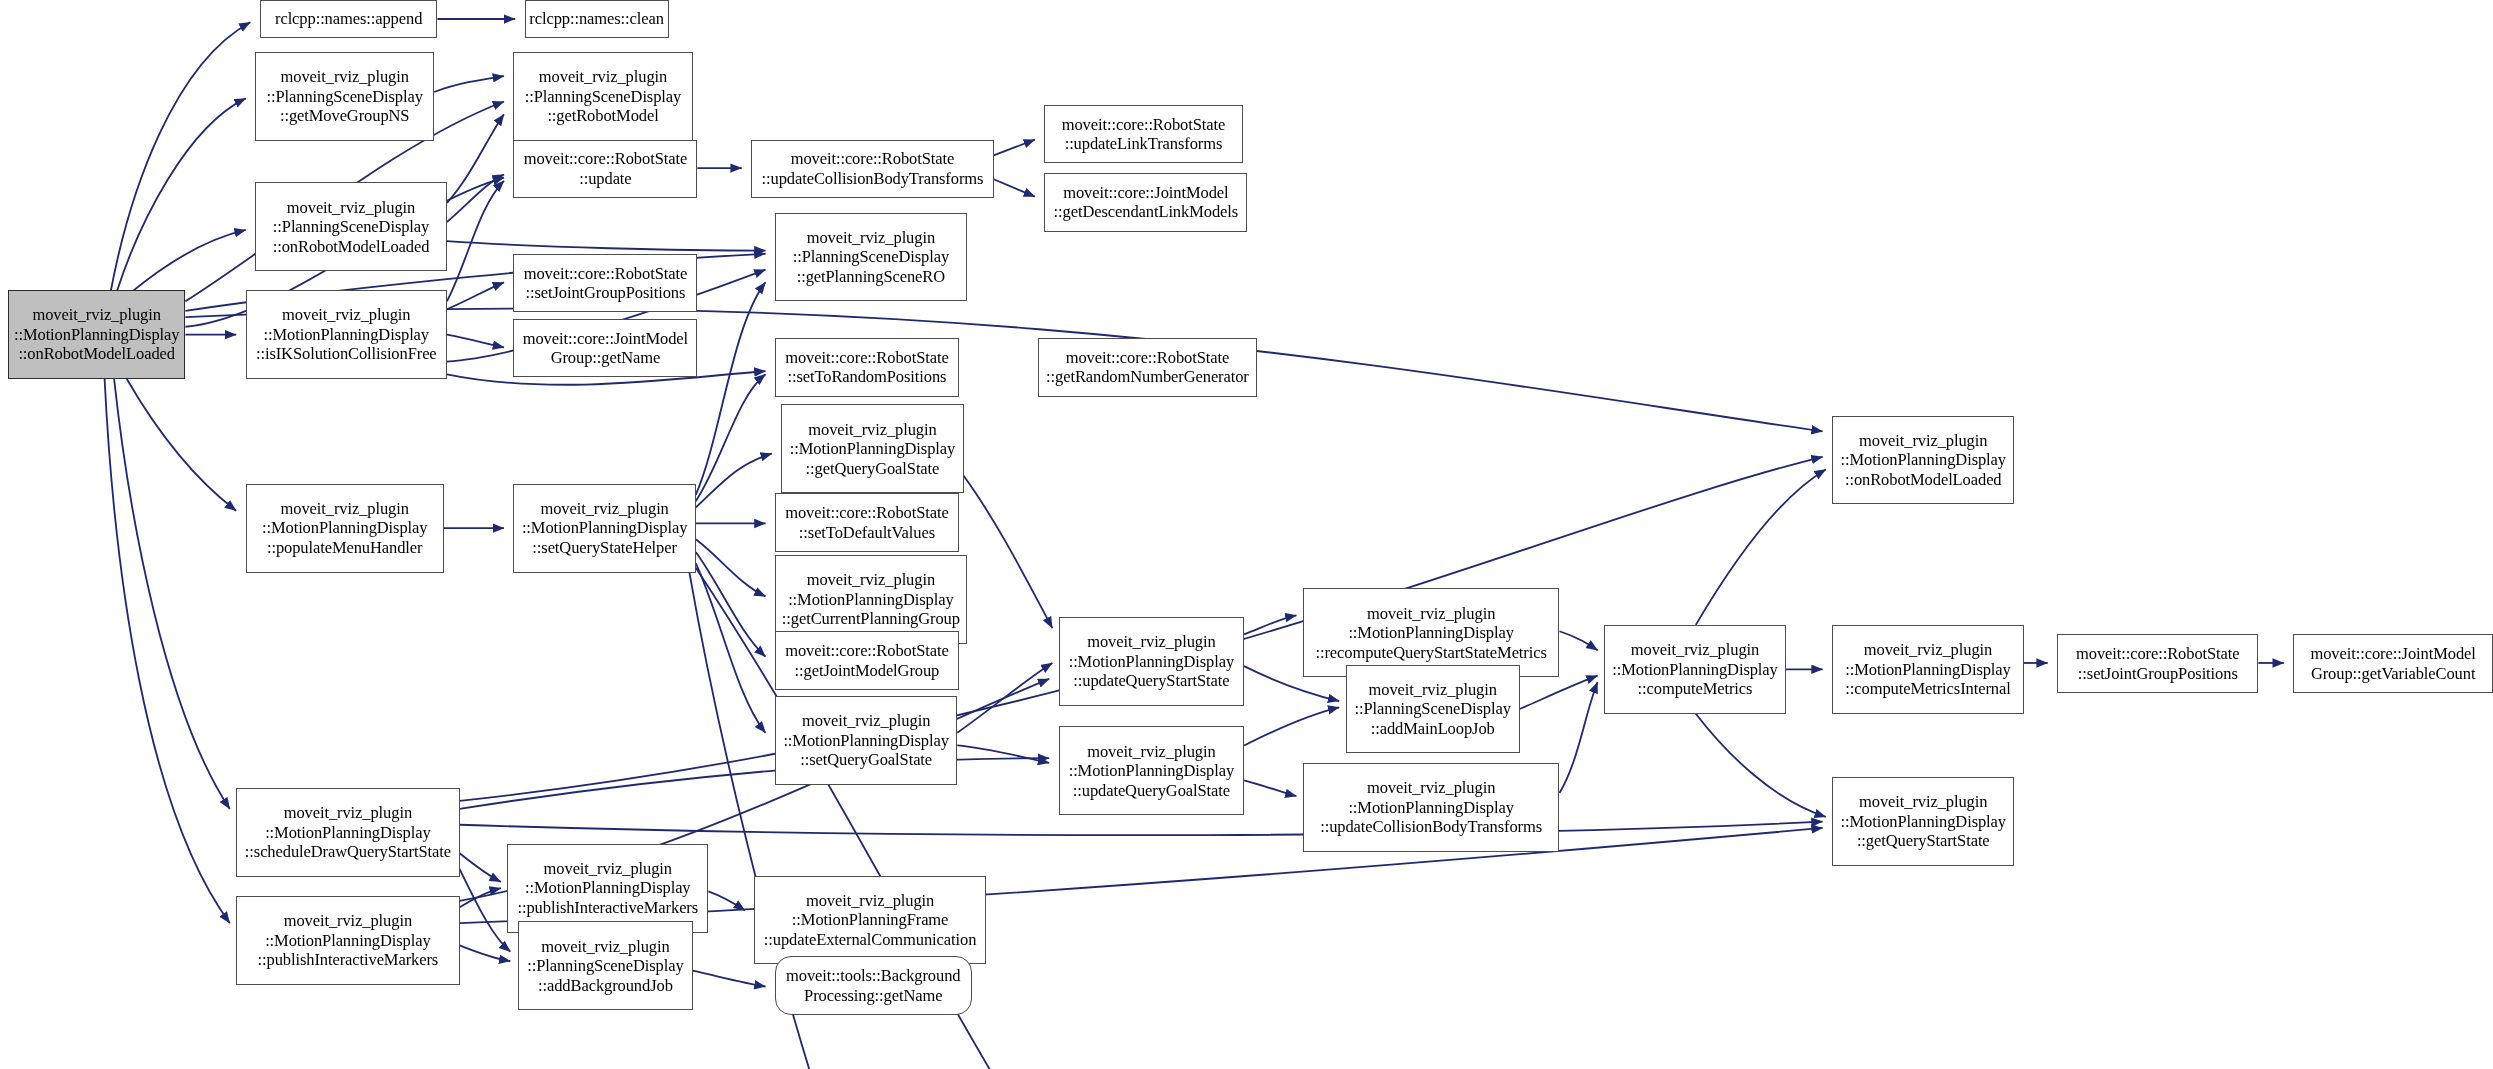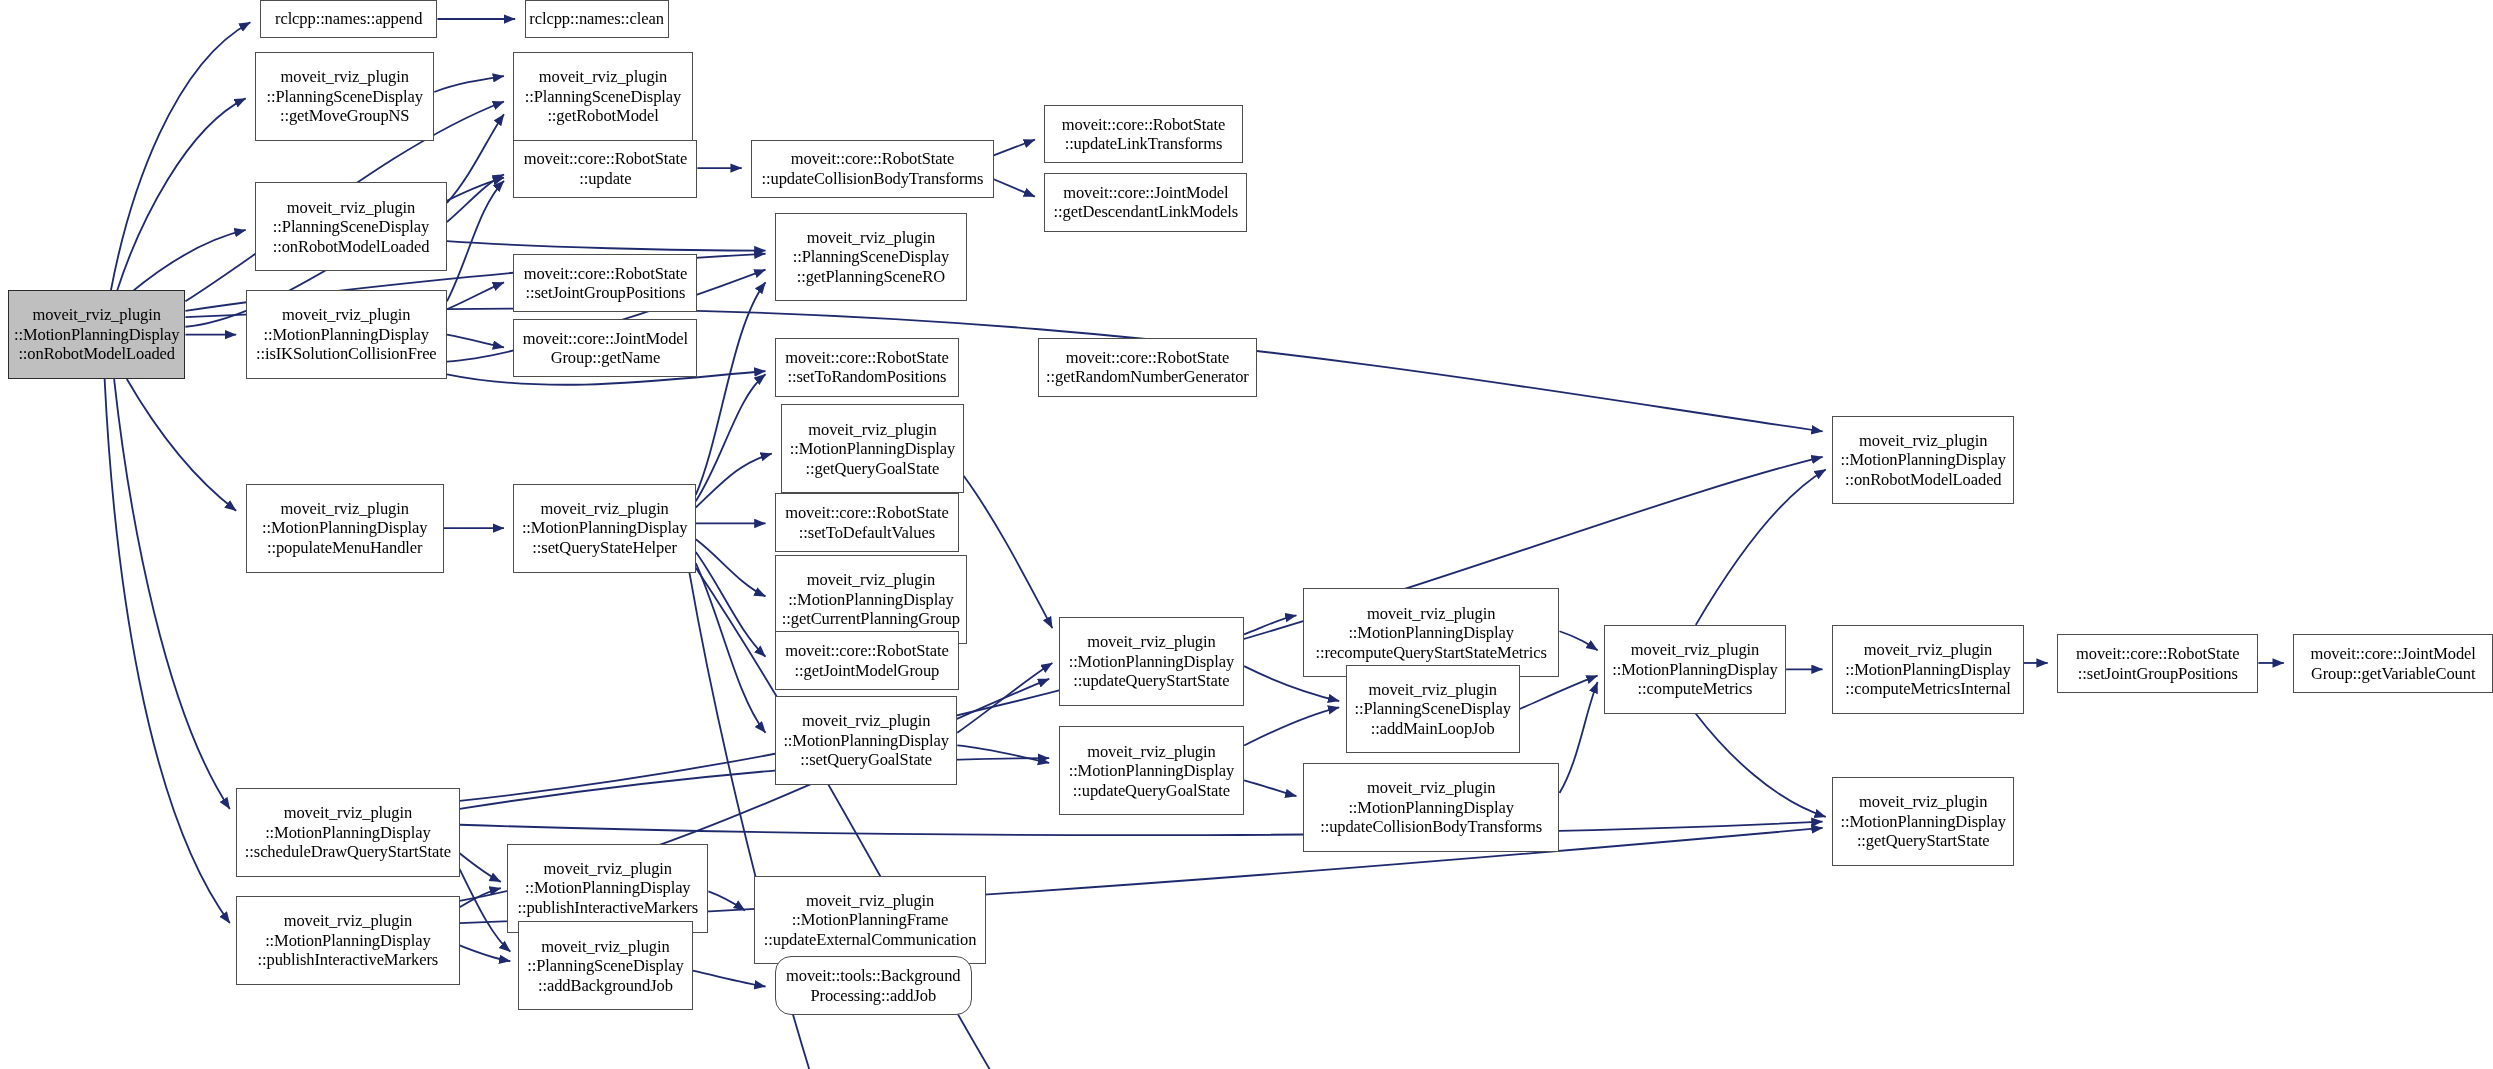--- a/index.html
+++ b/index.html
@@ -140,15 +140,15 @@
       <div class="node" style="left: 1345.55px; top: 664.556px; width: 174.336px; height: 88.819px;"><span>moveit_rviz_plugin</span><span>::PlanningSceneDisplay</span><span>::addMainLoopJob</span></div>
       <div class="node" style="left: 775.001px; top: 696.277px; width: 182.26px; height: 88.819px;"><span>moveit_rviz_plugin</span><span>::MotionPlanningDisplay</span><span>::setQueryGoalState</span></div>
       <div class="node" style="left: 1058.69px; top: 726.412px; width: 185.43px; height: 88.819px;"><span>moveit_rviz_plugin</span><span>::MotionPlanningDisplay</span><span>::updateQueryGoalState</span></div>
       <div class="node" style="left: 1302.76px; top: 762.892px; width: 256.749px; height: 88.819px;"><span>moveit_rviz_plugin</span><span>::MotionPlanningDisplay</span><span>::updateCollisionBodyTransforms</span></div>
       <div class="node" style="left: 1832.11px; top: 777.166px; width: 182.26px; height: 88.819px;"><span>moveit_rviz_plugin</span><span>::MotionPlanningDisplay</span><span>::getQueryStartState</span></div>
       <div class="node" style="left: 236.146px; top: 788.269px; width: 223.467px; height: 88.819px;"><span>moveit_rviz_plugin</span><span>::MotionPlanningDisplay</span><span>::scheduleDrawQueryStartState</span></div>
       <div class="node" style="left: 507.158px; top: 843.78px; width: 201.278px; height: 88.819px;"><span>moveit_rviz_plugin</span><span>::MotionPlanningDisplay</span><span>::publishInteractiveMarkers</span></div>
       <div class="node" style="left: 754.398px; top: 875.501px; width: 231.391px; height: 88.819px;"><span>moveit_rviz_plugin</span><span>::MotionPlanningFrame</span><span>::updateExternalCommunication</span></div>
       <div class="node" style="left: 236.146px; top: 896.12px; width: 223.467px; height: 88.819px;"><span>moveit_rviz_plugin</span><span>::MotionPlanningDisplay</span><span>::publishInteractiveMarkers</span></div>
       <div class="node" style="left: 518.252px; top: 921.497px; width: 174.336px; height: 88.819px;"><span>moveit_rviz_plugin</span><span>::PlanningSceneDisplay</span><span>::addBackgroundJob</span></div>
-      <div class="node" style="left: 775.001px; top: 956.39px; width: 196.524px; height: 58.684px; border-radius: 16px;"><span>moveit::tools::Background</span><span>Processing::addJob</span></div>
+      <div class="node" style="left: 775.001px; top: 956.39px; width: 196.524px; height: 58.684px; border-radius: 16px;"><span>moveit::tools::Background</span><span>Processing::getName</span></div>
     </div>
 </div>
 
 </body></html>

